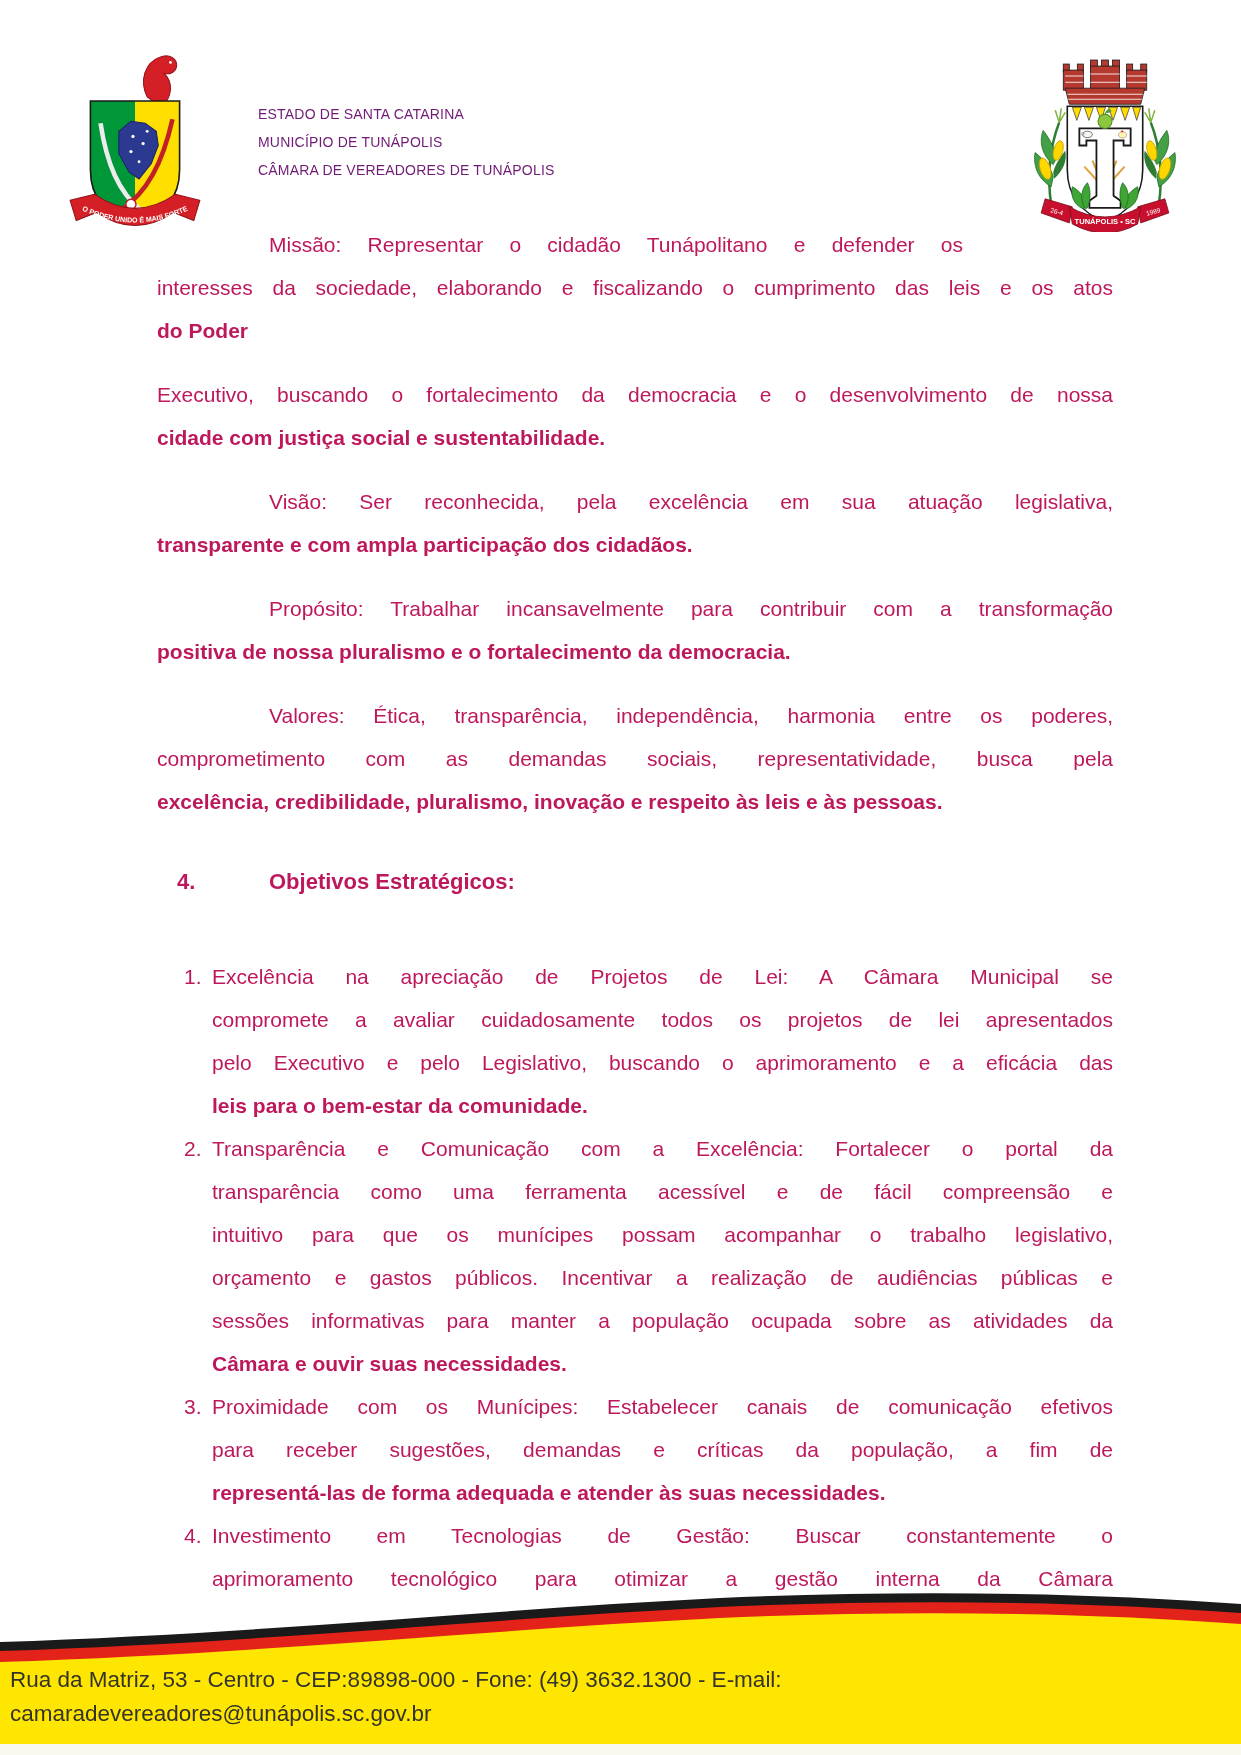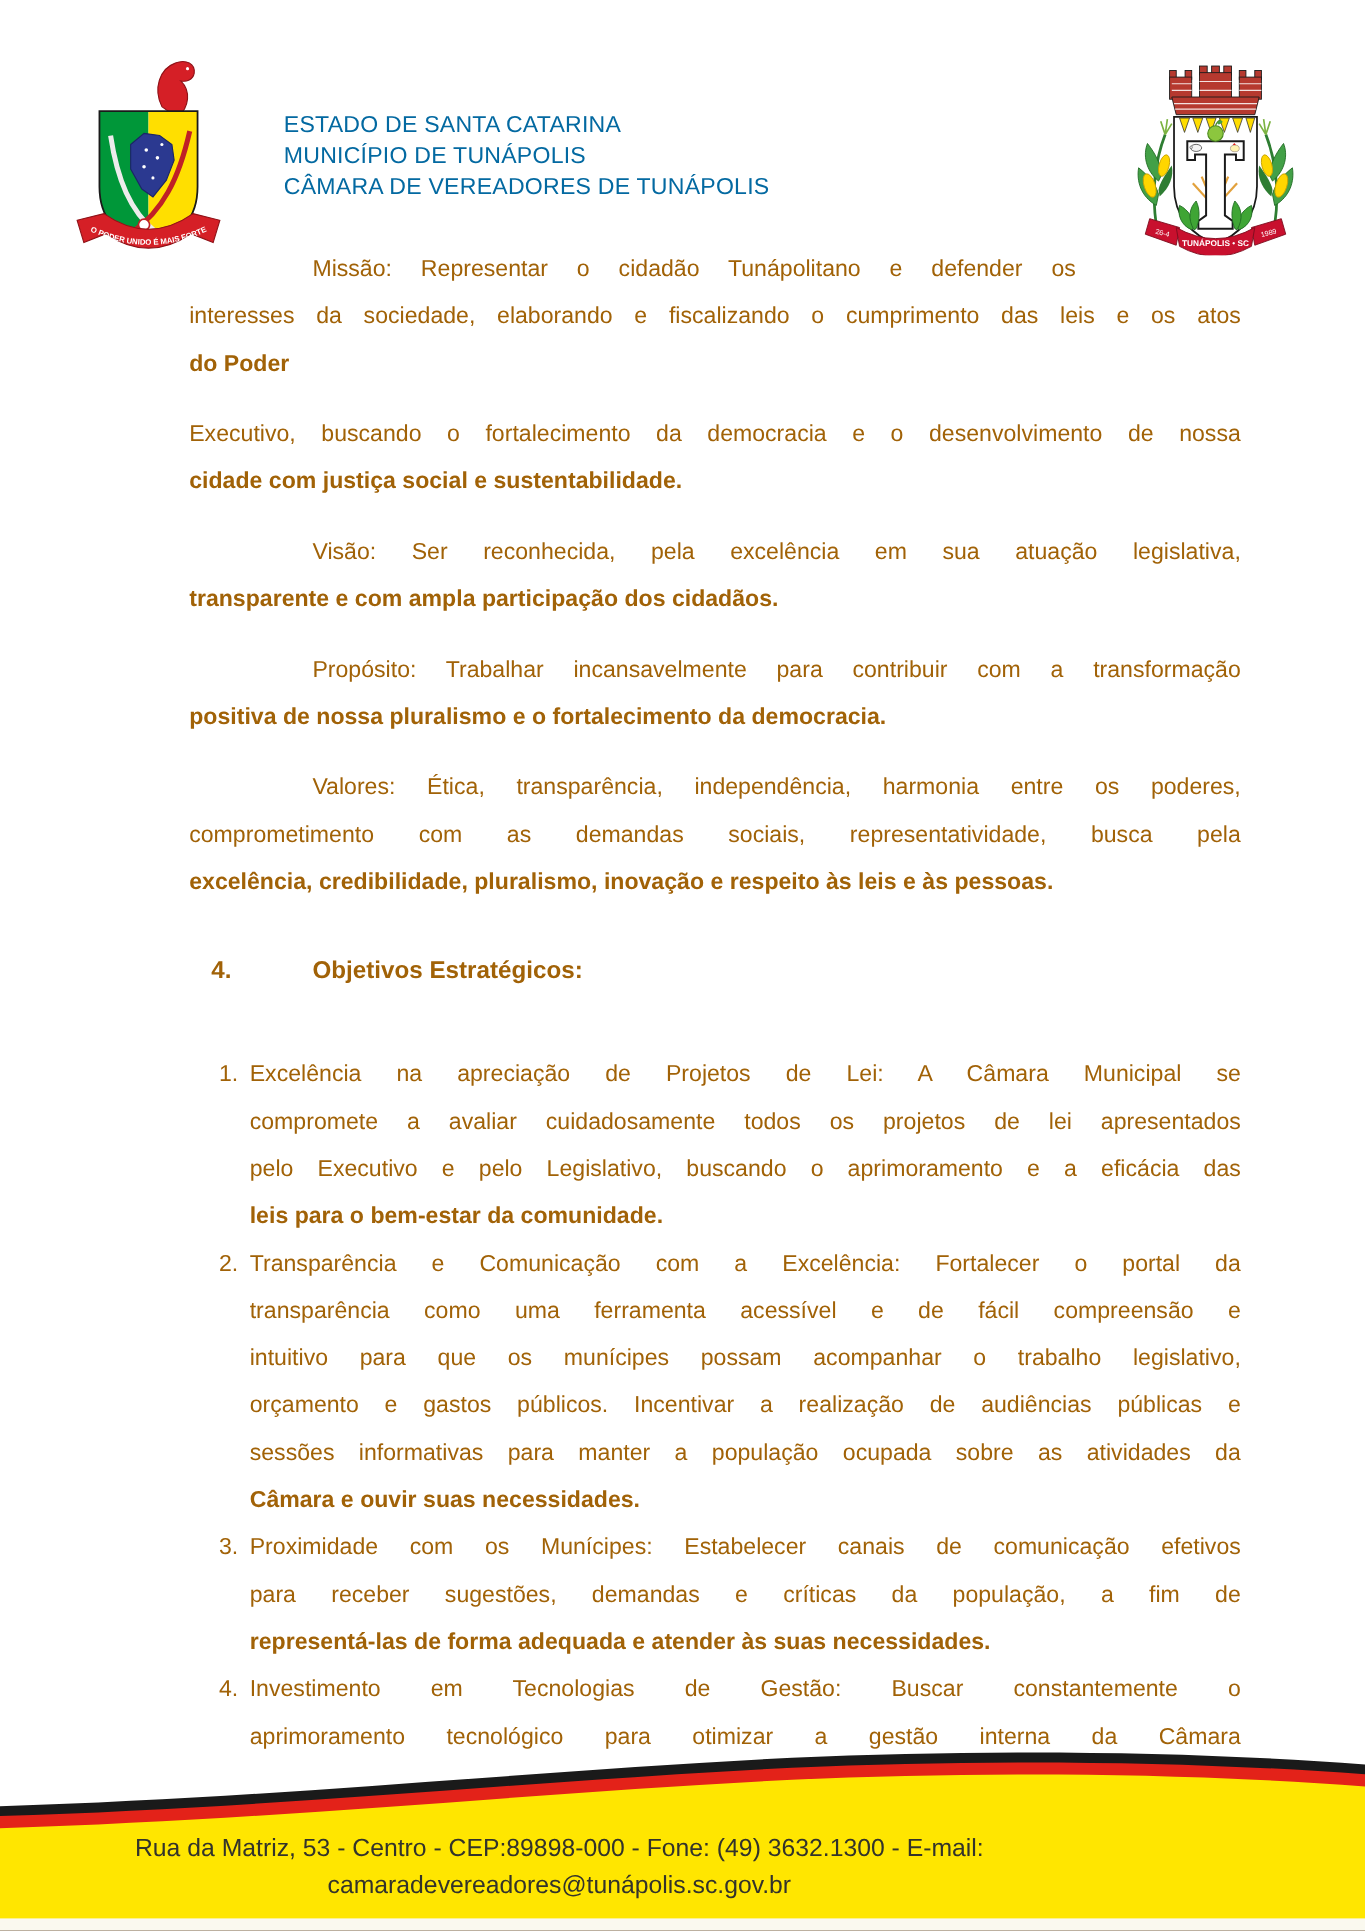--- a/index.html
+++ b/index.html
@@ -11,27 +11,27 @@
     overflow:hidden;
     font-family:"Liberation Sans","DejaVu Sans",sans-serif;
     color:#1c1c1c;
   }
   
   .crest{position:absolute;}
   .crest-left{left:60px;top:50px;width:150px;height:185px;}
   .crest-right{left:1026px;top:56px;width:158px;height:176px;}
   .org-block{
     position:absolute;left:258px;top:100px;
-    font-size:21px;line-height:28px;color:#0369a1;
+    font-size:14px;line-height:28px;color:#701a75;
     letter-spacing:.2px;
   }
   
   .doc-body{
-    position:absolute;left:172px;top:223px;width:956px;
-    font-size:21px;color:#a16207;
+    position:absolute;left:157px;top:223px;width:956px;
+    font-size:21px;color:#be185d;
   }
   .paragraph{margin:0 0 21px 0;}
   .line{
     line-height:43px;
     text-align:justify;text-align-last:justify;
     overflow:hidden;white-space:normal;
   }
   .line.last{text-align-last:left;font-weight:bold;}
   .line.indent{text-indent:112px;}
   .line.short{margin-right:150px;}
@@ -40,21 +40,21 @@
     font-weight:bold;font-size:22px;line-height:43px;
     padding-left:112px;
   }
   .h-num{position:absolute;left:20px;top:0;}
   .list-item{position:relative;padding-left:55px;margin:0;}
   .item-num{position:absolute;left:27px;top:0;line-height:43px;}
   
   .footer-wave{position:absolute;left:0;top:1586px;width:1241px;height:169px;}
   .footer-address{
     position:absolute;left:0;top:1663px;width:1007px;
-    text-align:center;font-size:22.5px;line-height:34px;
+    font-size:22.5px;line-height:34px;
     color:#33332b;padding-left:10px;box-sizing:border-box;
   }
   svg text{font-family:"Liberation Sans","DejaVu Sans",sans-serif;}
 </style>
 </head>
 <body>
 
 <div class="page">
 
   <div class="crest crest-left">

